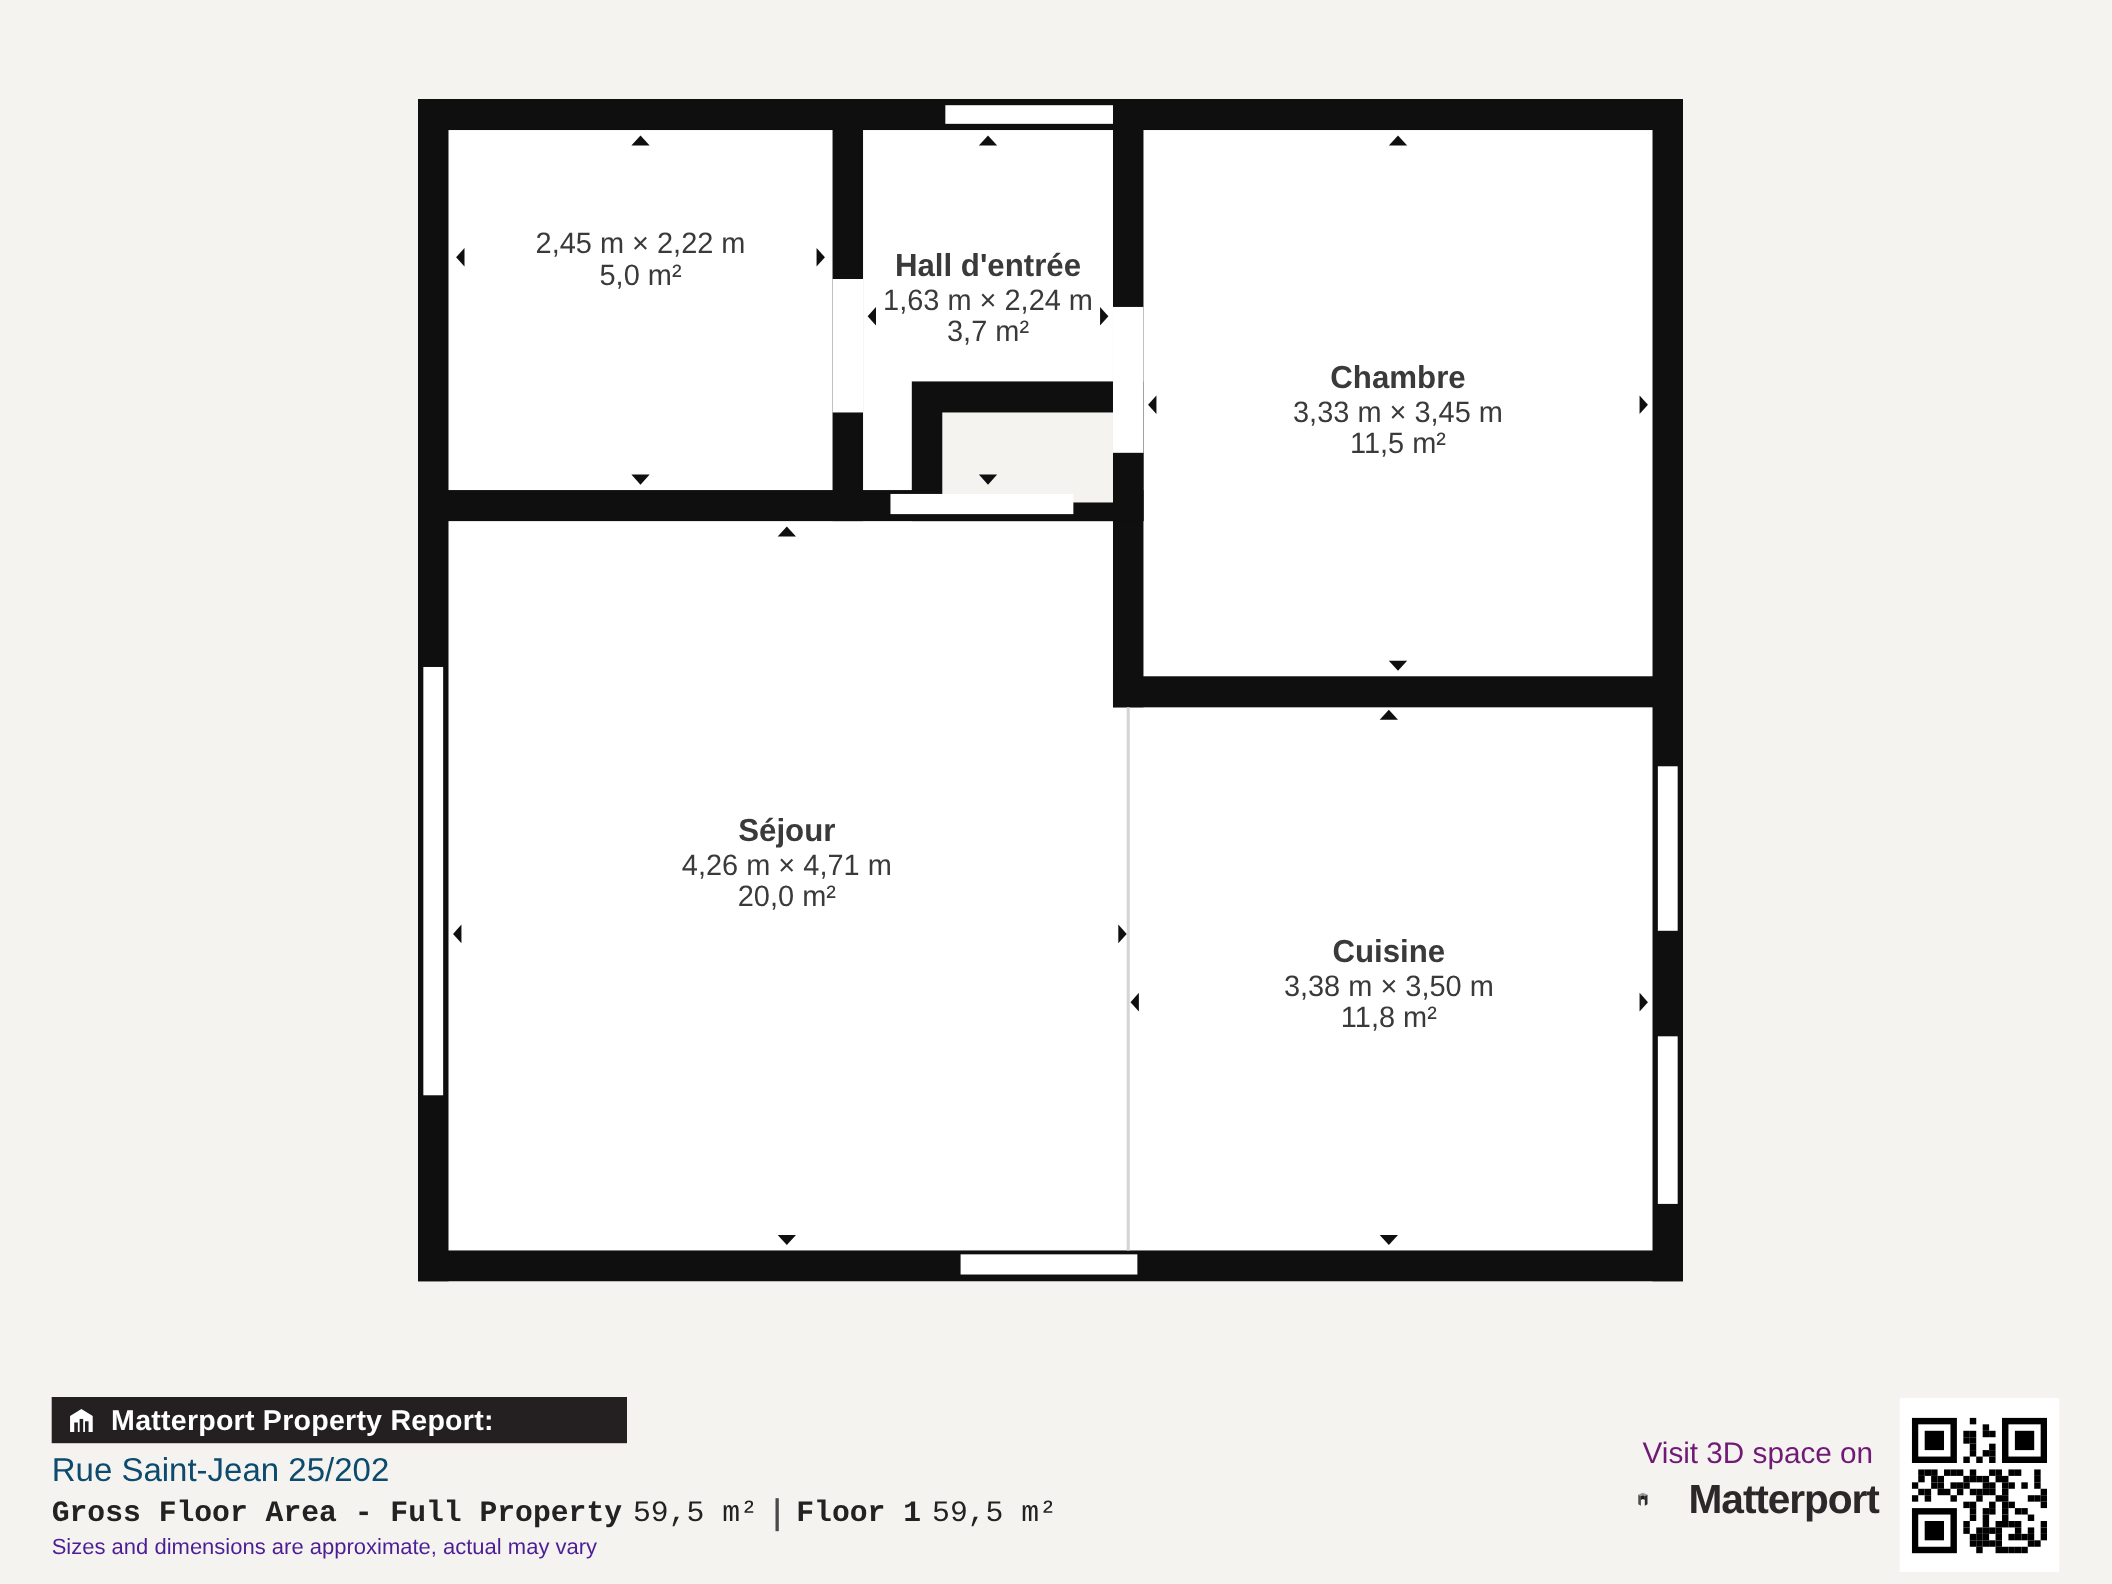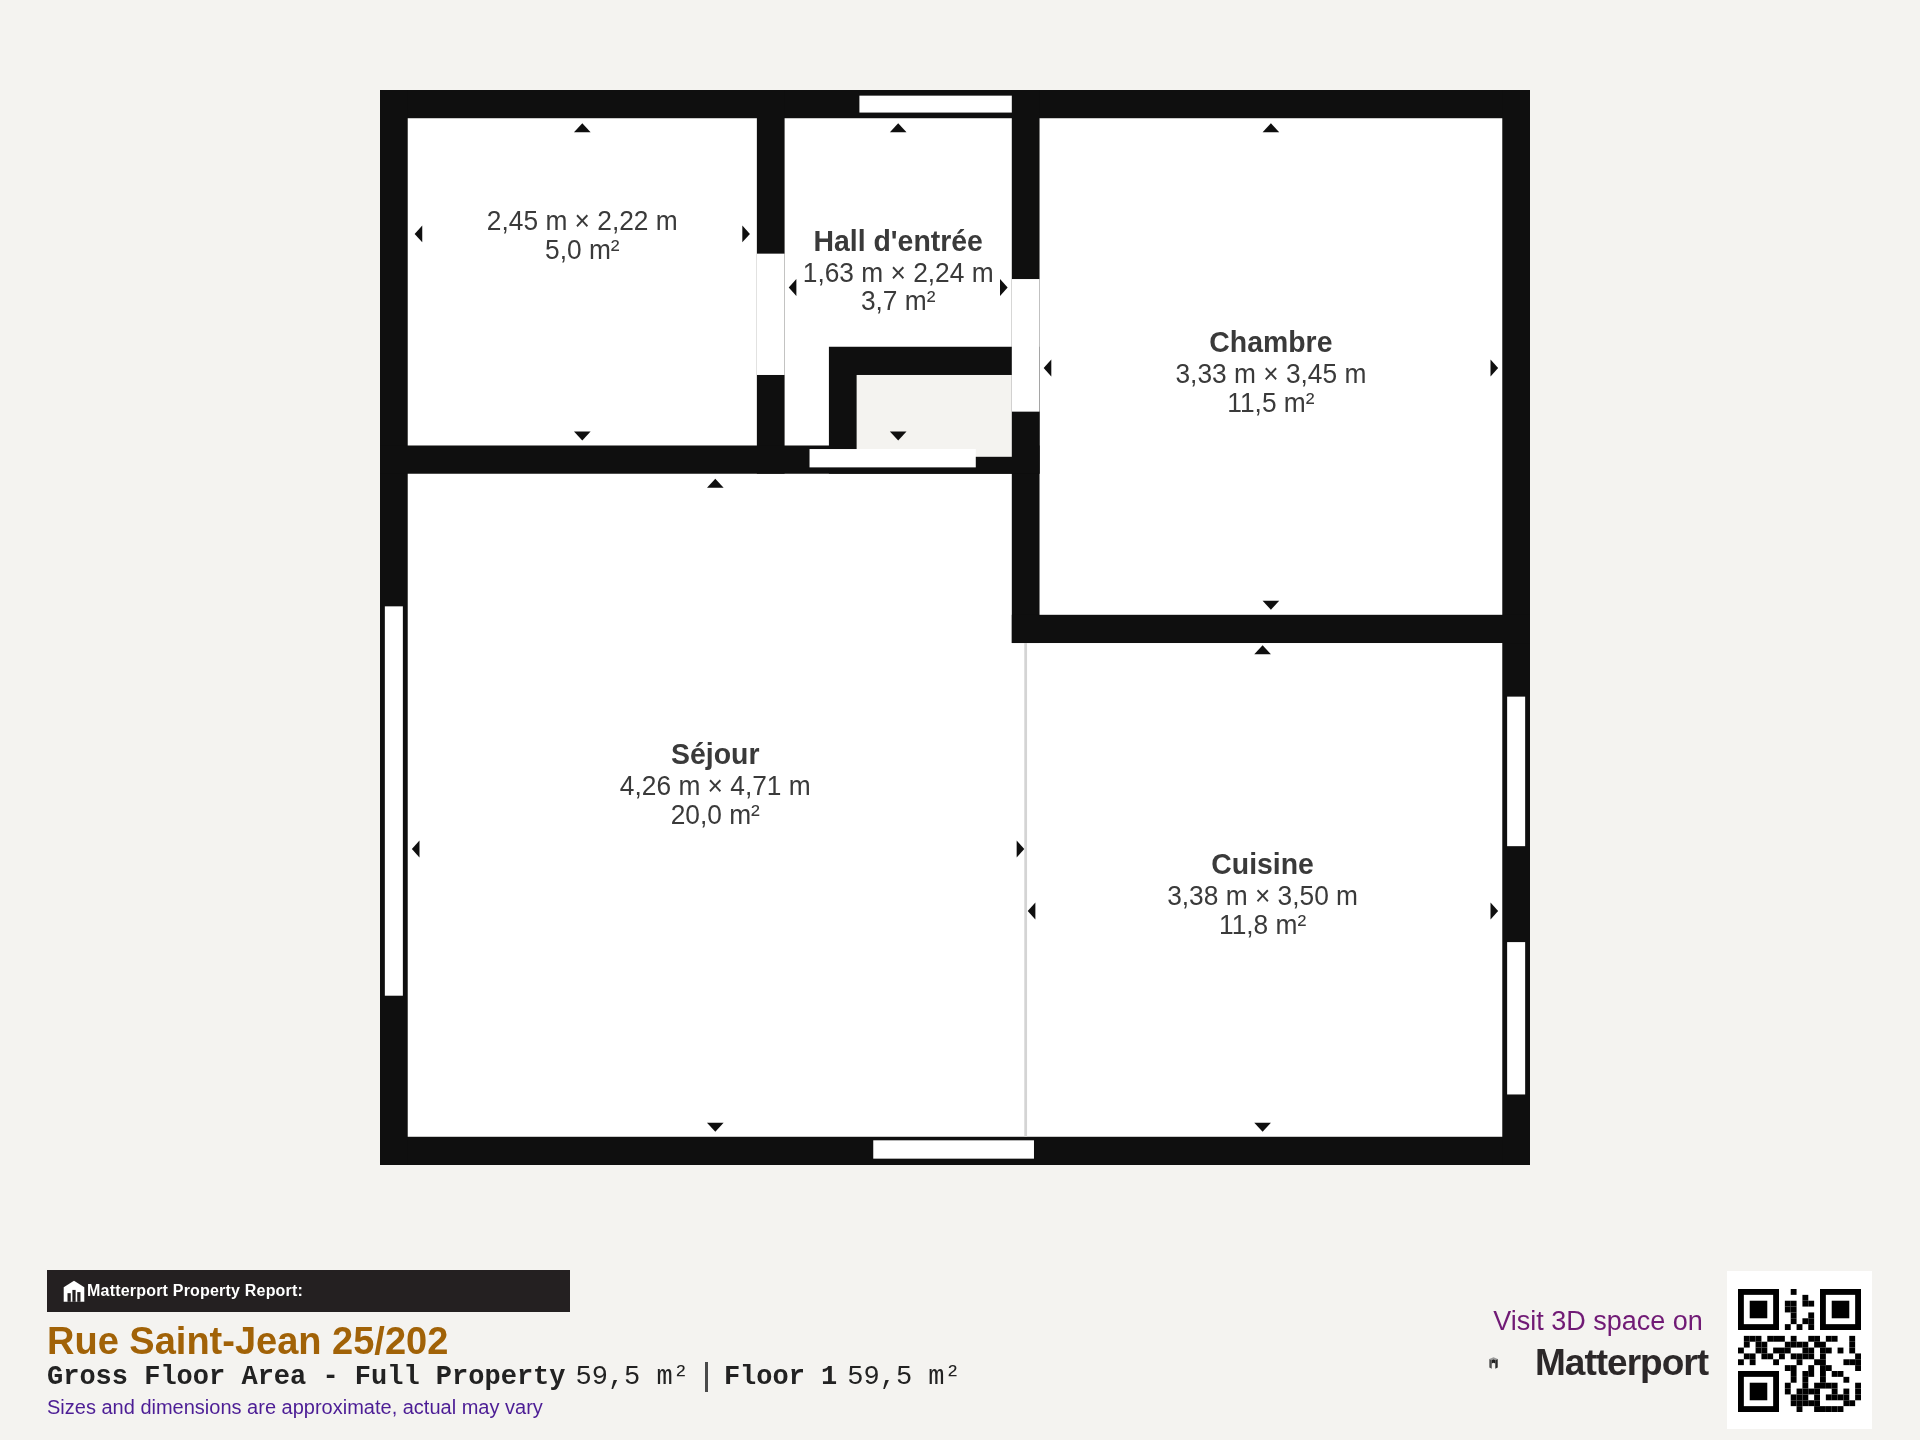--- a/index.html
+++ b/index.html
@@ -16,24 +16,24 @@
   .floor{fill:#ffffff;}
   .opening{fill:#ffffff;}
   .arrow{fill:#0f0f0f;}
   
   #report-banner{
     position:absolute;left:47px;top:1270px;width:523px;height:42px;
     background:#242021;display:flex;align-items:center;box-sizing:border-box;
     padding-left:14px;
   }
   #report-banner .banner-text{
-    color:#ffffff;font-weight:bold;font-size:16px;margin-left:0;letter-spacing:0.2px;
+    color:#ffffff;font-weight:bold;font-size:26px;margin-left:14px;letter-spacing:0.2px;
   }
   #address{
-    position:absolute;left:47px;top:1320px;font-size:38px;font-weight:bold;color:#a16207;
+    position:absolute;left:47px;top:1320px;font-size:30px;font-weight:normal;color:#0c4a6e;
   }
   #gfa-line{
     position:absolute;left:47px;top:1362px;font-size:27px;color:#222222;
     display:flex;align-items:center;
   }
   #gfa-line .lbl{font-weight:bold;font-family:Liberation Mono, monospace;}
   #gfa-line .val{font-weight:normal;margin-left:10px;font-family:Liberation Mono, monospace;}
   #gfa-line .divider{
     display:inline-block;width:3px;height:30px;background:#4a4a4a;margin:0 16px;
   }

